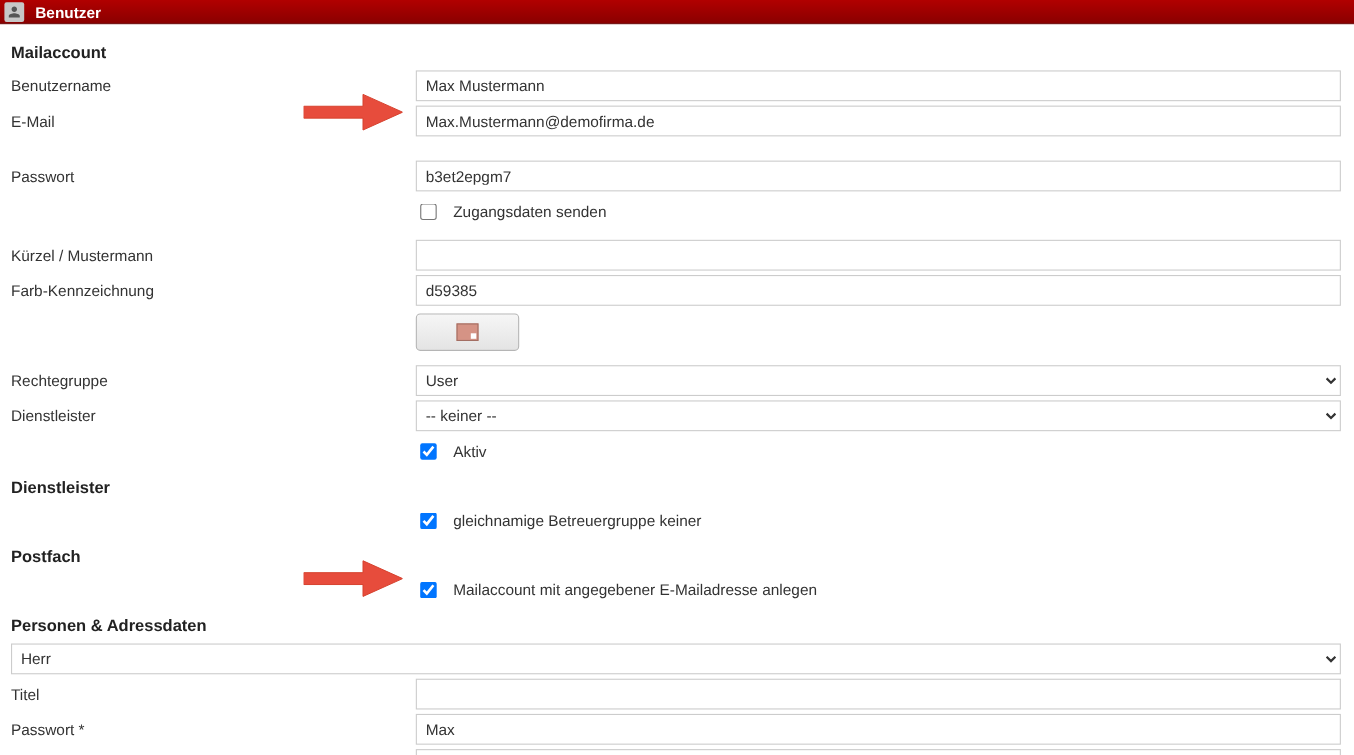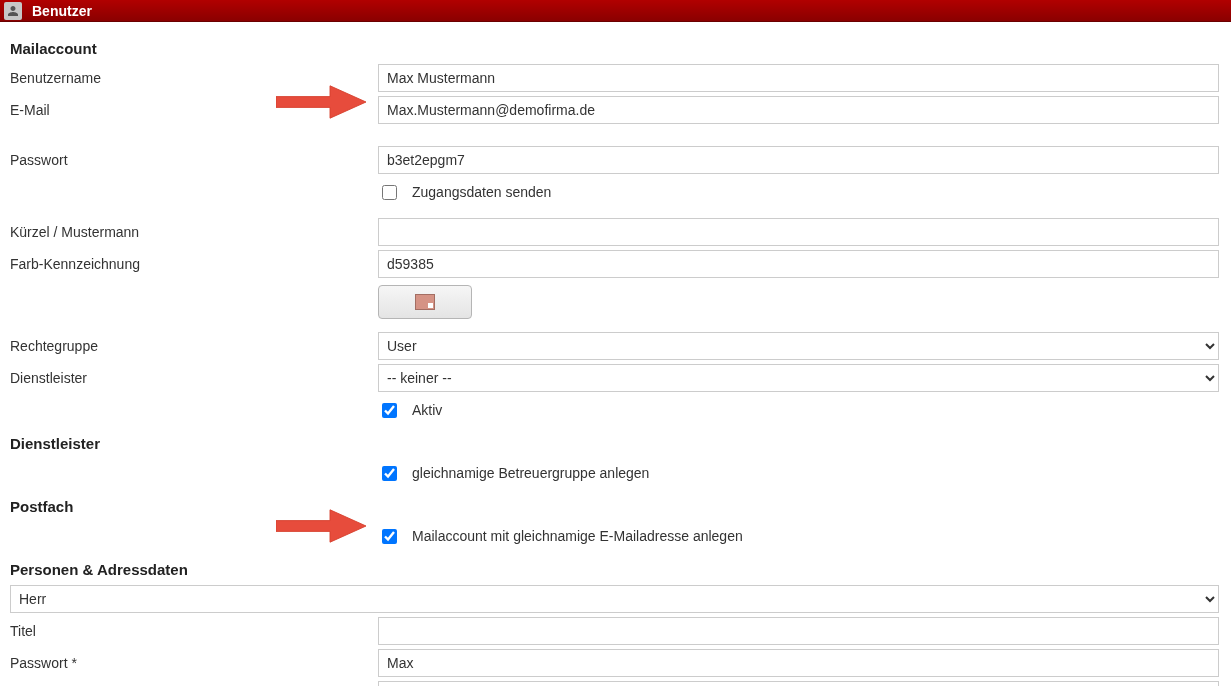--- a/index.html
+++ b/index.html
@@ -177,33 +177,33 @@
     </div>
   </div>
 
   <div class="section-title">Dienstleister</div>
 
   <div class="row">
     <div class="label-col"></div>
     <div class="field-col">
       <div class="checkbox-row">
         <input type="checkbox" checked="" style="">
-        <label>gleichnamige Betreuergruppe anlegen</label>
+        <label>gleichnamige Betreuergruppe keiner</label>
       </div>
     </div>
   </div>
 
   <div class="section-title">Postfach</div>
 
   <div class="row">
     <div class="label-col"></div>
     <div class="field-col">
       <div class="checkbox-row">
         <input type="checkbox" checked="" style="">
-        <label>Mailaccount mit gleichnamige E-Mailadresse anlegen</label>
+        <label>Mailaccount mit angegebener E-Mailadresse anlegen</label>
       </div>
     </div>
   </div>
 
   <div class="section-title">Personen &amp; Adressdaten</div>
 
   <div class="row">
     <div class="field-col">
       <select>
         <option selected="">Herr</option>

